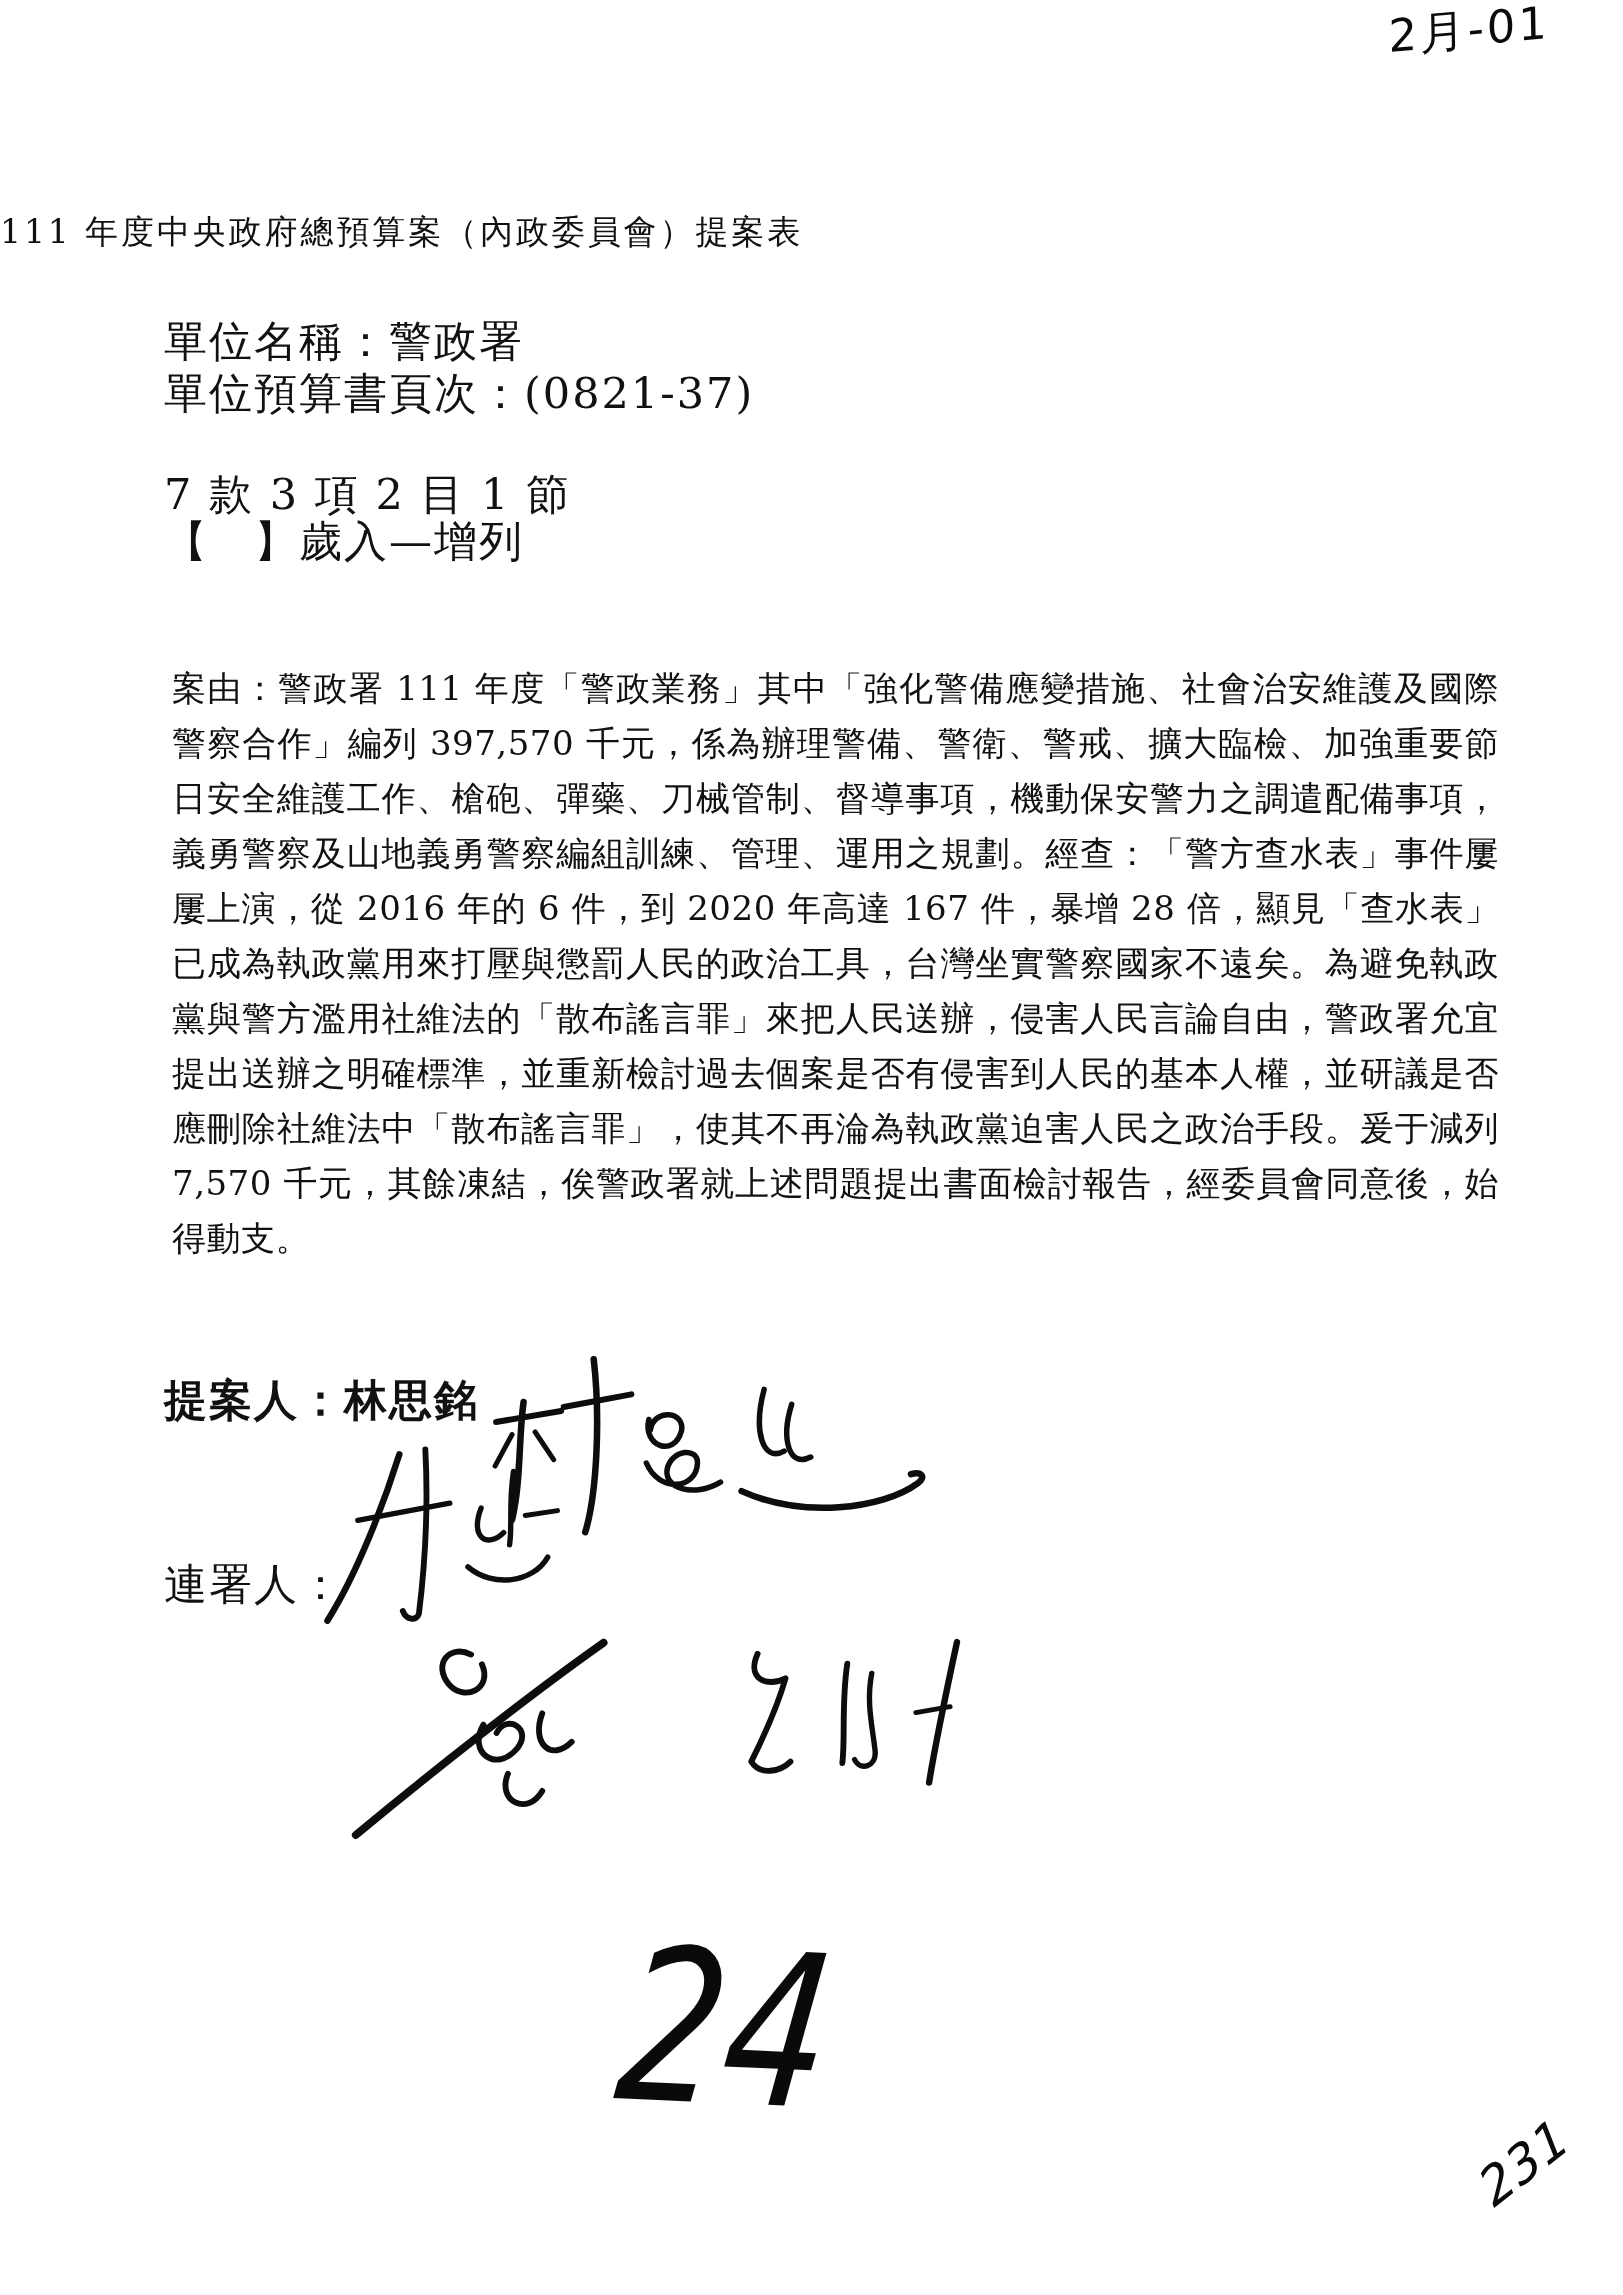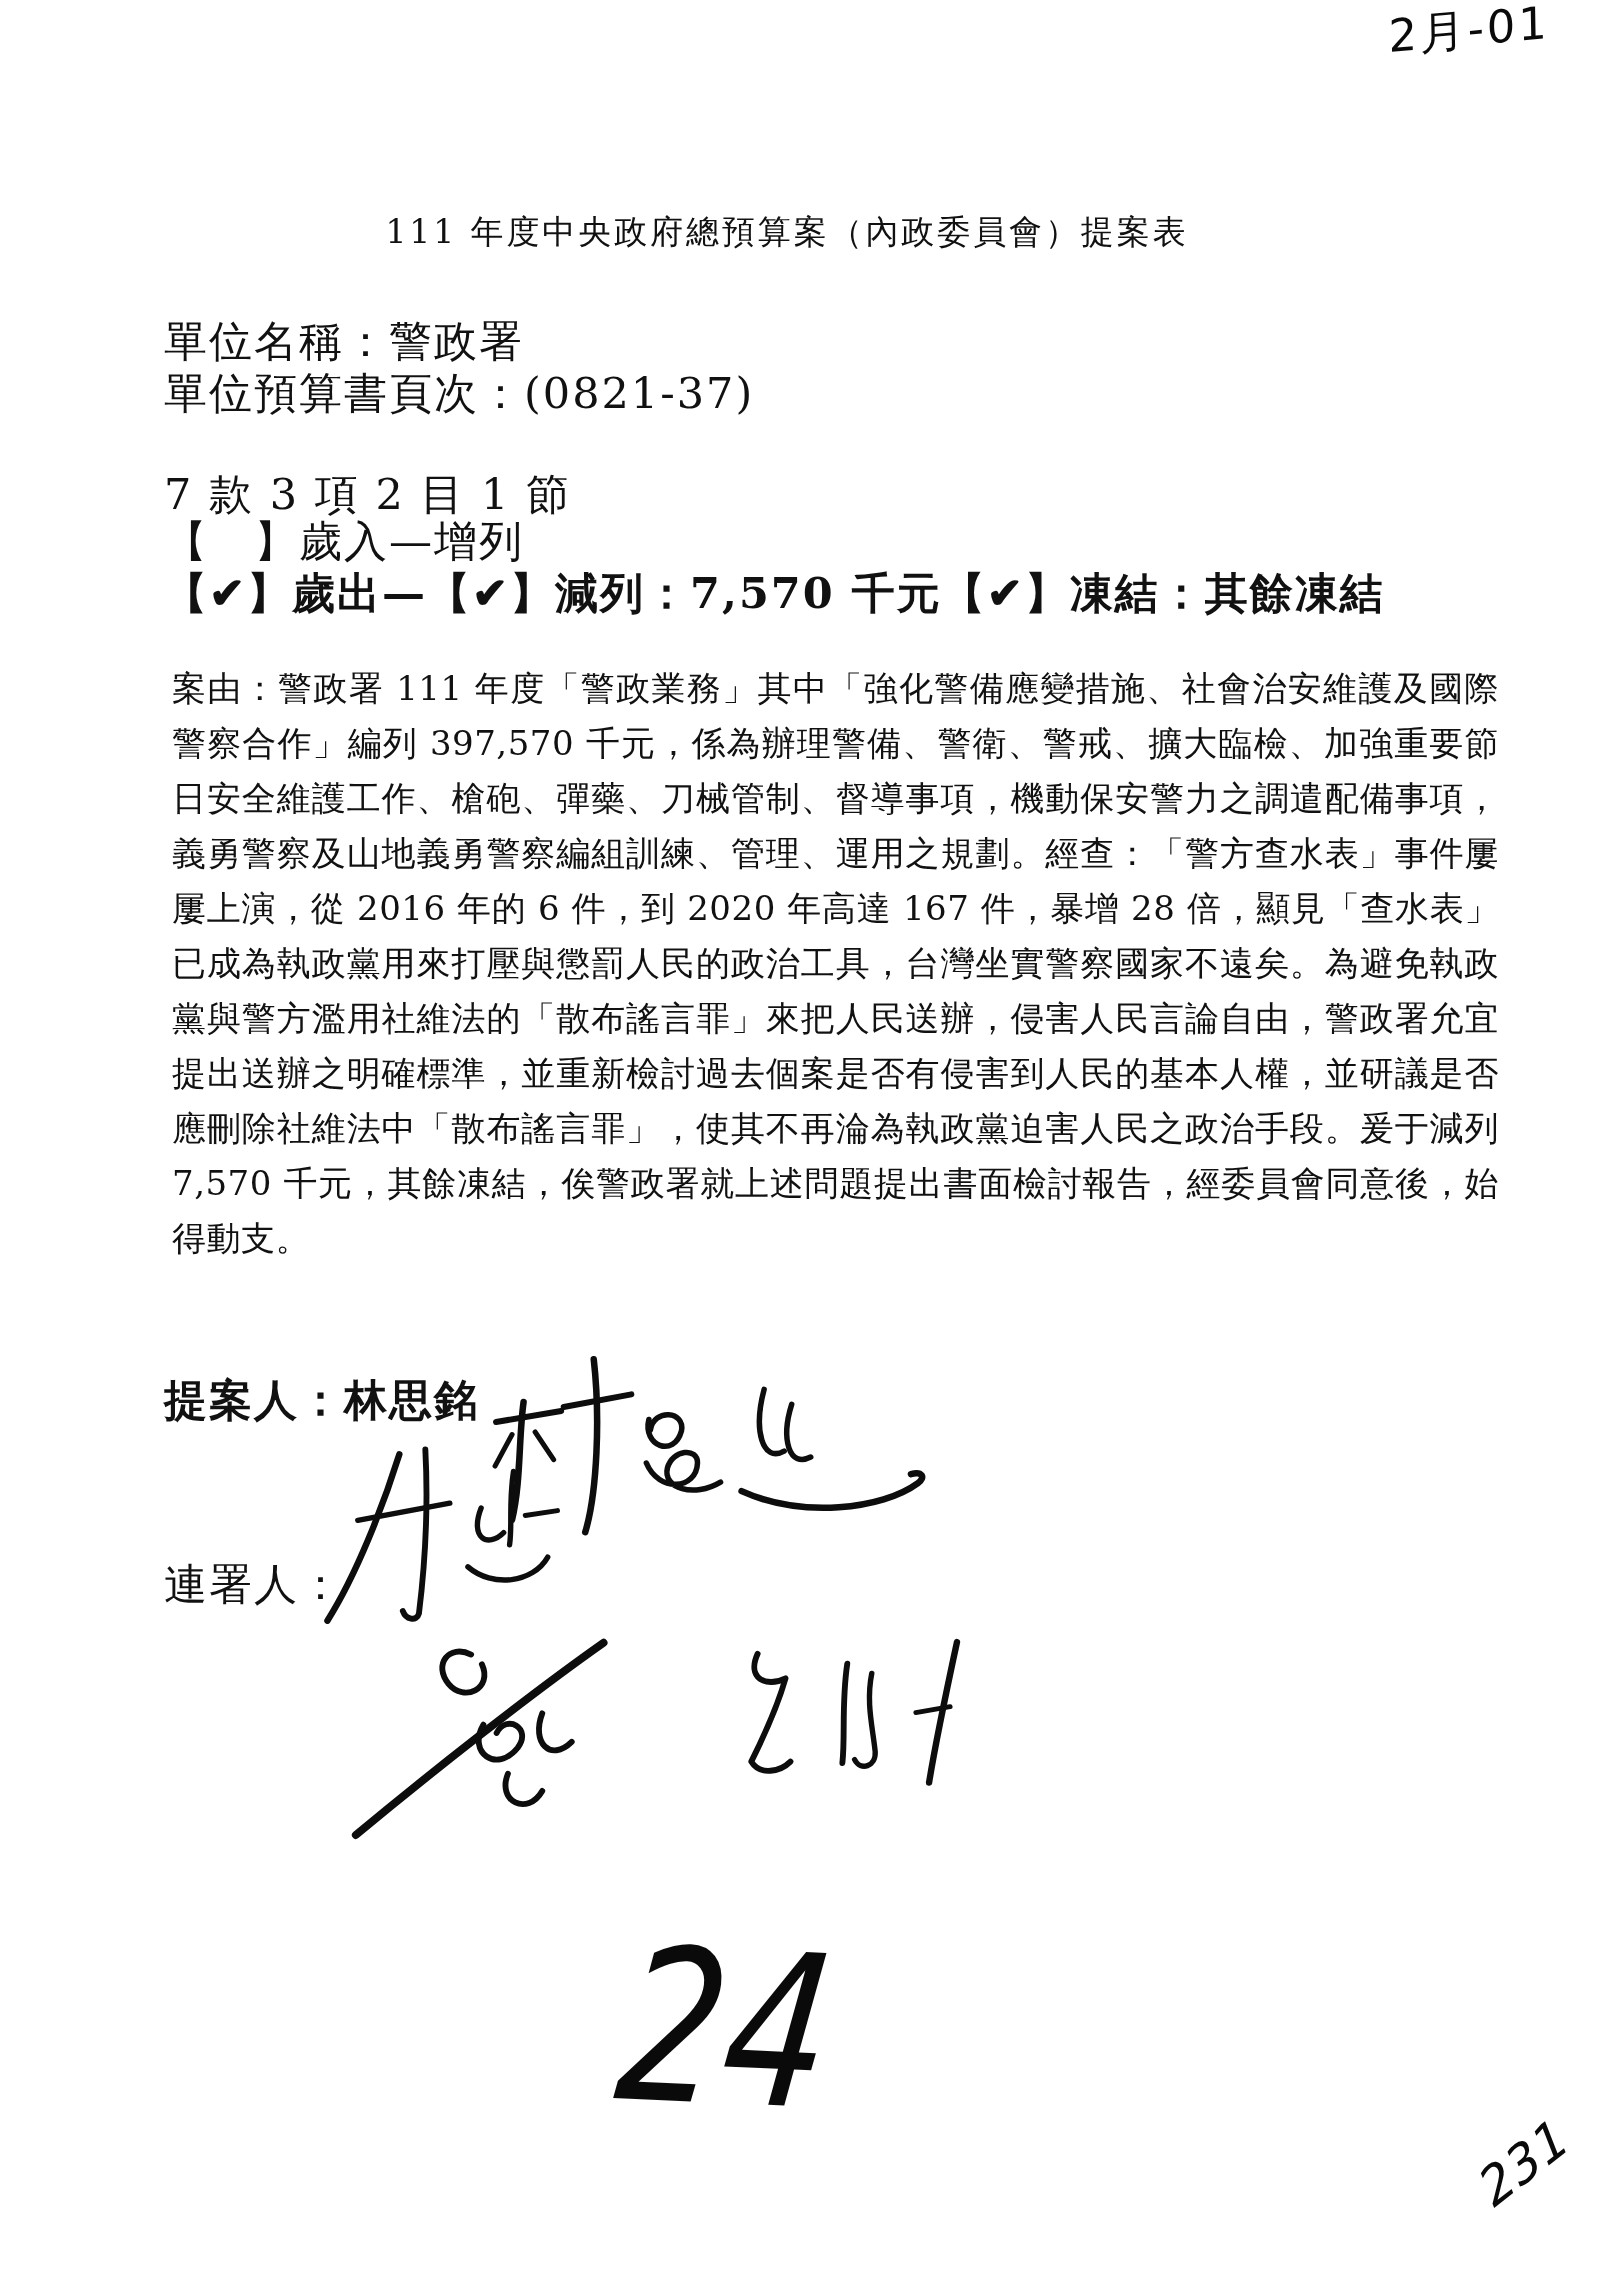--- a/index.html
+++ b/index.html
@@ -16,21 +16,21 @@
     color: #111;
     font-family: "DejaVu Serif", "Liberation Serif", serif;
     overflow: hidden;
   }
   .title {
     position: absolute;
     top: 210px;
     left: 0;
     width: 1574px;
     margin: 0;
-    text-align: center;
+    text-align: left;
     font-size: 33px;
     font-weight: normal;
     letter-spacing: 2.9px;
     white-space: nowrap;
   }
   .line {
     position: absolute;
     left: 164px;
     font-size: 43px;
     letter-spacing: 2px;
@@ -112,21 +112,20 @@
   <h1 class="title">111 年度中央政府總預算案（內政委員會）提案表</h1>
 
   <div class="line unit-name">單位名稱：警政署</div>
 
   <div class="line unit-page">單位預算書頁次：(0821-37)</div>
 
   <div class="line item-line">7 款 3 項 2 目 1 節</div>
 
   <div class="line revenue-line">【　】歲入—增列</div>
 
-  <div class="line expenditure-line">【✔】歲出—【✔】減列：7,570 千元【✔】凍結：其餘凍結</div>
 
   <p class="case">案由：警政署 111 年度「警政業務」其中「強化警備應變措施、社會治安維護及國際警察合作」編列 397,570 千元，係為辦理警備、警衛、警戒、擴大臨檢、加強重要節日安全維護工作、槍砲、彈藥、刀械管制、督導事項，機動保安警力之調遣配備事項，義勇警察及山地義勇警察編組訓練、管理、運用之規劃。經查：「警方查水表」事件屢屢上演，從 2016 年的 6 件，到 2020 年高達 167 件，暴增 28 倍，顯見「查水表」已成為執政黨用來打壓與懲罰人民的政治工具，台灣坐實警察國家不遠矣。為避免執政黨與警方濫用社維法的「散布謠言罪」來把人民送辦，侵害人民言論自由，警政署允宜提出送辦之明確標準，並重新檢討過去個案是否有侵害到人民的基本人權，並研議是否應刪除社維法中「散布謠言罪」，使其不再淪為執政黨迫害人民之政治手段。爰于減列 7,570 千元，其餘凍結，俟警政署就上述問題提出書面檢討報告，經委員會同意後，始得動支。</p>
 
   <div class="line proposer">提案人：林思銘</div>
 
   <div class="line cosigner">連署人：</div>
 
   <svg class="sig sig-a" viewBox="0 0 900 410" aria-hidden="true">
     <path d="M85,140 C75,210 80,300 62,375" stroke-width="13"></path>
     <path d="M30,180 L160,158" stroke-width="12"></path>

